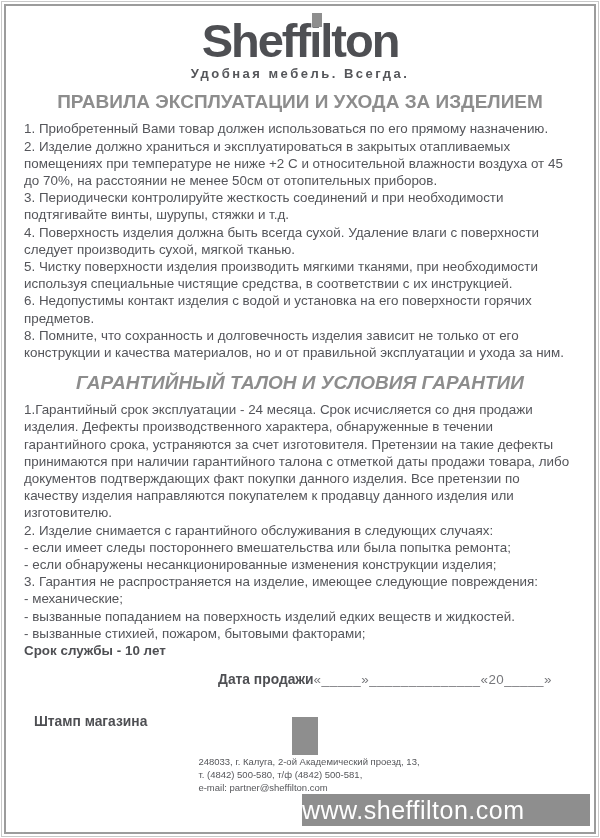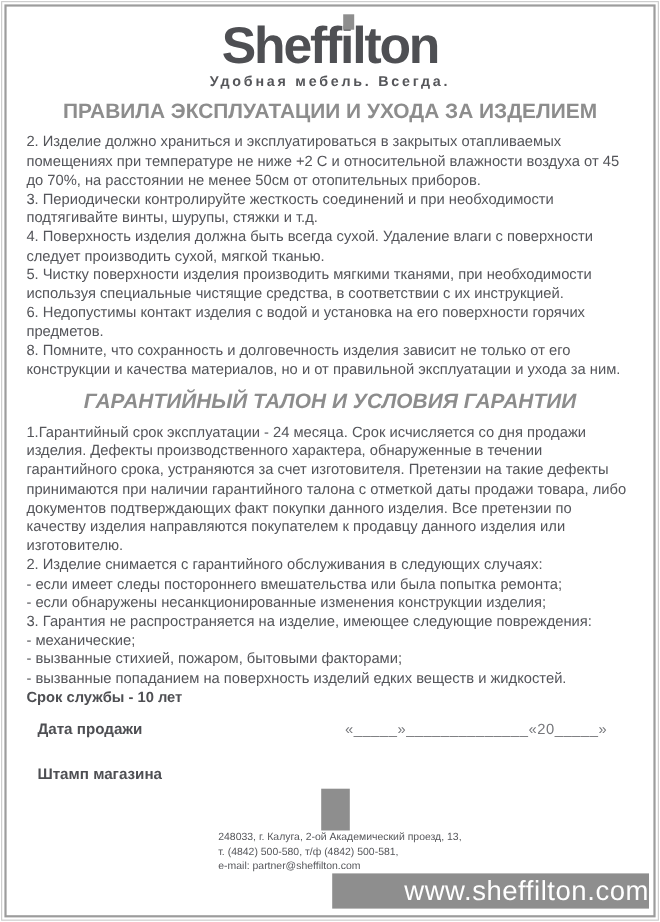--- a/index.html
+++ b/index.html
@@ -66,21 +66,21 @@
     margin: 0;
   }
   .service-life {
     font-size: 13.4px;
     line-height: 17.2px;
     font-weight: bold;
     color: #4e4f53;
   }
   .date-row {
     display: flex;
-    justify-content: space-between;
+    justify-content: flex-end;
     align-items: flex-end;
     margin-top: 13px;
     padding: 0 24px 0 10px;
   }
   .date-label, .stamp-label {
     font-size: 13.8px;
     font-weight: bold;
     color: #4e4f53;
   }
   .date-blanks {
@@ -110,60 +110,61 @@
     color: #55565a;
   }
   .footer-site {
     margin-left: auto;
     background: #8e8e8e;
     color: #ffffff;
     font-size: 25px;
     line-height: 32px;
     height: 32px;
     width: 288px;
-    text-align: right;
+    text-align: left;
     letter-spacing: 0.5px;
   }
 </style>
 </head>
 <body>
 
 <div class="page">
   <div class="frame">
 
     <div class="header">
       <div class="logo">
         <span>Sheffilton</span>
         <span class="logo-accent"></span>
       </div>
       <div class="tagline">Удобная мебель. Всегда.</div>
     </div>
 
     <div class="section-title">ПРАВИЛА ЭКСПЛУАТАЦИИ И УХОДА ЗА ИЗДЕЛИЕМ</div>
 
     <div class="body-text">
+        <p>1. Приобретенный Вами товар должен использоваться по его прямому назначению.</p>
         <p>2. Изделие должно храниться и эксплуатироваться в закрытых отапливаемых помещениях при температуре не ниже +2 С и относительной влажности воздуха от 45 до 70%, на расстоянии не менее 50см от отопительных приборов.</p>
         <p>3. Периодически контролируйте жесткость соединений и при необходимости подтягивайте винты, шурупы, стяжки и т.д.</p>
         <p>4. Поверхность изделия должна быть всегда сухой. Удаление влаги с поверхности следует производить сухой, мягкой тканью.</p>
         <p>5. Чистку поверхности изделия производить мягкими тканями, при необходимости используя специальные чистящие средства, в соответствии с их инструкцией.</p>
         <p>6. Недопустимы контакт изделия с водой и установка на его поверхности горячих предметов.</p>
         <p>8. Помните, что сохранность и долговечность изделия зависит не только от его конструкции и качества материалов, но и от правильной эксплуатации и ухода за ним.</p>
       </div>
 
     <div class="section-title second">ГАРАНТИЙНЫЙ ТАЛОН И УСЛОВИЯ ГАРАНТИИ</div>
 
     <div class="body-text">
         <p>1.Гарантийный срок эксплуатации - 24 месяца. Срок исчисляется со дня продажи изделия. Дефекты производственного характера, обнаруженные в течении гарантийного срока, устраняются за счет изготовителя. Претензии на такие дефекты принимаются при наличии гарантийного талона с отметкой даты продажи товара, либо документов подтверждающих факт покупки данного изделия. Все претензии по качеству изделия направляются покупателем к продавцу данного изделия или изготовителю.</p>
         <p>2. Изделие снимается с гарантийного обслуживания в следующих случаях:</p>
         <p>- если имеет следы постороннего вмешательства или была попытка ремонта;</p>
         <p>- если обнаружены несанкционированные изменения конструкции изделия;</p>
         <p>3. Гарантия не распространяется на изделие, имеющее следующие повреждения:</p>
         <p>- механические;</p>
+        <p>- вызванные попаданием на поверхность изделий едких веществ и жидкостей.</p>
         <p>- вызванные стихией, пожаром, бытовыми факторами;</p>
-        <p>- вызванные попаданием на поверхность изделий едких веществ и жидкостей.</p>
       </div>
 
     <div class="service-life">Срок службы - 10 лет</div>
 
     <div class="date-row">
       <span class="date-label">Дата продажи</span>
       <span class="date-blanks">«_____»______________«20_____»</span>
     </div>
 
     <div class="stamp-row">

